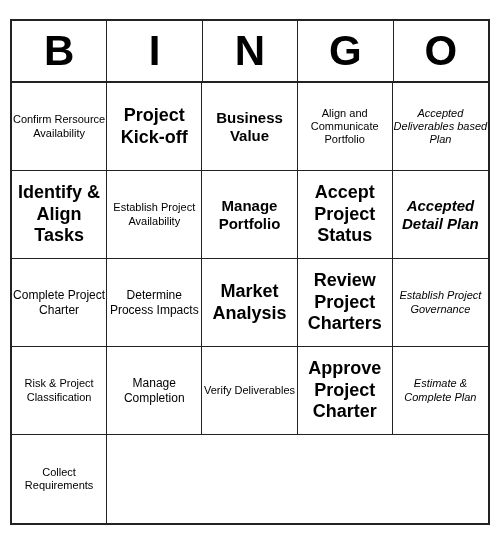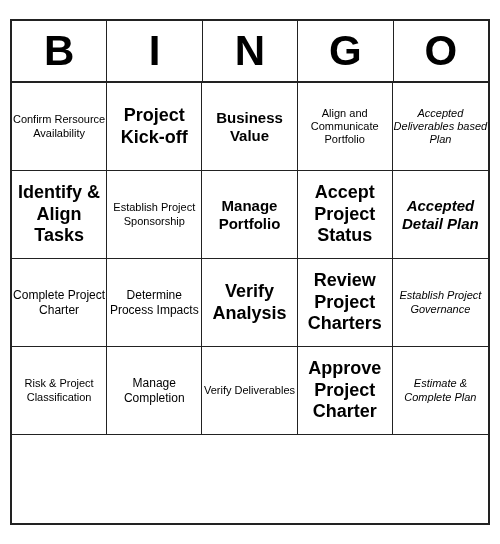--- a/index.html
+++ b/index.html
@@ -97,39 +97,39 @@
       <div class="bingo-cell">
         <span class="cell-text size-sm">Align and Communicate Portfolio</span>
       </div>
       <div class="bingo-cell">
         <span class="cell-text size-sm">Accepted Deliverables based Plan</span>
       </div>
       <div class="bingo-cell">
         <span class="cell-text size-xl">Identify &amp; Align Tasks</span>
       </div>
       <div class="bingo-cell">
-        <span class="cell-text size-sm">Establish Project Sponsorship</span>
+        <span class="cell-text size-sm">Establish Project Availability</span>
       </div>
       <div class="bingo-cell">
         <span class="cell-text size-lg">Manage Portfolio</span>
       </div>
       <div class="bingo-cell">
         <span class="cell-text size-xl">Accept Project Status</span>
       </div>
       <div class="bingo-cell">
         <span class="cell-text size-lg">Accepted Detail Plan</span>
       </div>
       <div class="bingo-cell">
         <span class="cell-text size-md">Complete Project Charter</span>
       </div>
       <div class="bingo-cell">
         <span class="cell-text size-md">Determine Process Impacts</span>
       </div>
       <div class="bingo-cell">
-        <span class="cell-text size-xl">Verify Analysis</span>
+        <span class="cell-text size-xl">Market Analysis</span>
       </div>
       <div class="bingo-cell">
         <span class="cell-text size-xl">Review Project Charters</span>
       </div>
       <div class="bingo-cell">
         <span class="cell-text size-sm">Establish Project Governance</span>
       </div>
       <div class="bingo-cell">
         <span class="cell-text size-sm">Risk &amp; Project Classification</span>
       </div>
@@ -138,14 +138,17 @@
       </div>
       <div class="bingo-cell">
         <span class="cell-text size-sm">Verify Deliverables</span>
       </div>
       <div class="bingo-cell">
         <span class="cell-text size-xl">Approve Project Charter</span>
       </div>
       <div class="bingo-cell">
         <span class="cell-text size-sm">Estimate &amp; Complete Plan</span>
       </div>
+      <div class="bingo-cell">
+        <span class="cell-text size-sm">Collect Requirements</span>
+      </div>
     </div>
 </div>
 
 </body></html>

